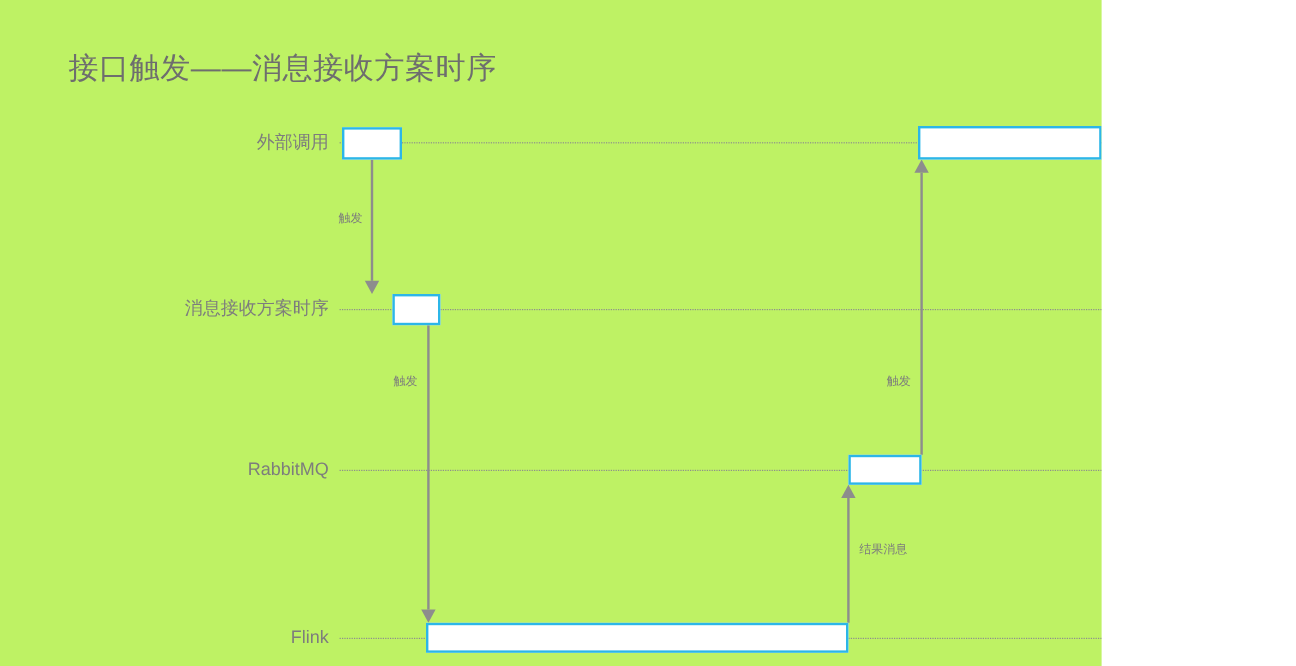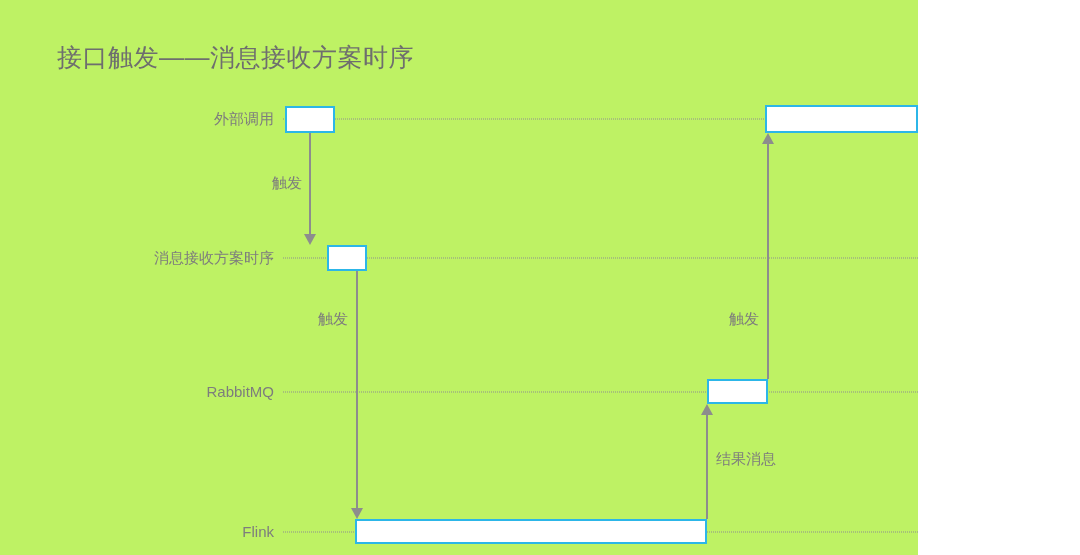--- a/index.html
+++ b/index.html
@@ -80,21 +80,21 @@
     border-right: 6px solid transparent;
   }
   .arrow-head.down {
     border-top: 11px solid #8d8d8d;
   }
   .arrow-head.up {
     border-bottom: 11px solid #8d8d8d;
   }
   .msg-label {
     position: absolute;
-    font-size: 15px;
+    font-size: 10px;
     line-height: 20px;
     color: #7d7d7d;
     white-space: nowrap;
   }
   .msg-label.right-of-line { transform: translateY(-50%); text-align: right; }
   .msg-label.left-of-line  { transform: translate(-100%, -50%); }
 </style>
 </head>
 <body>
 

